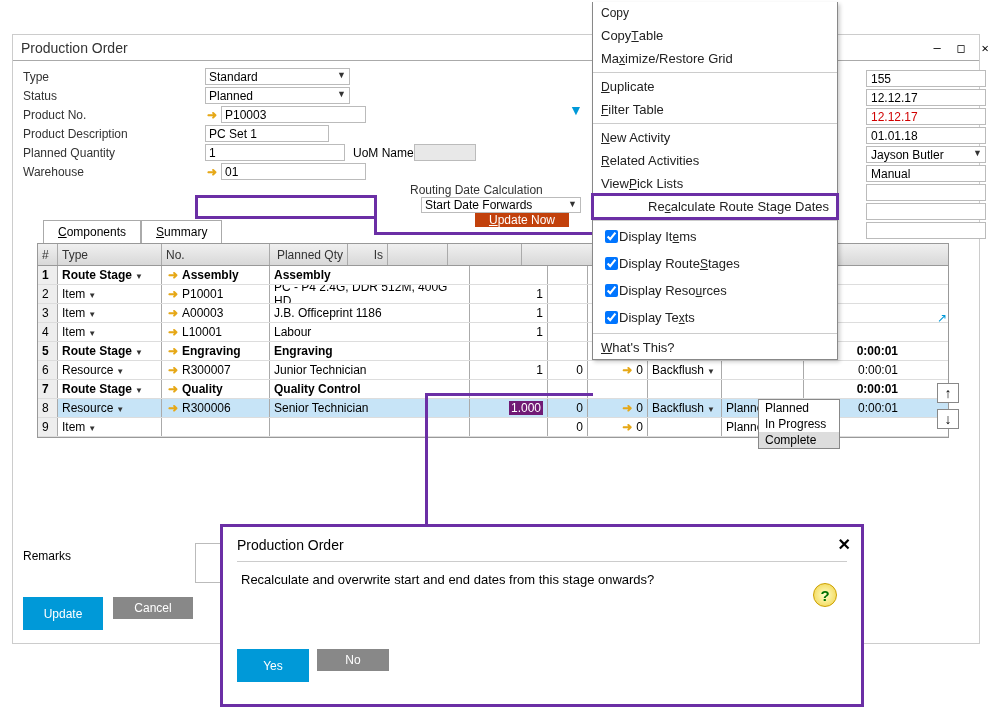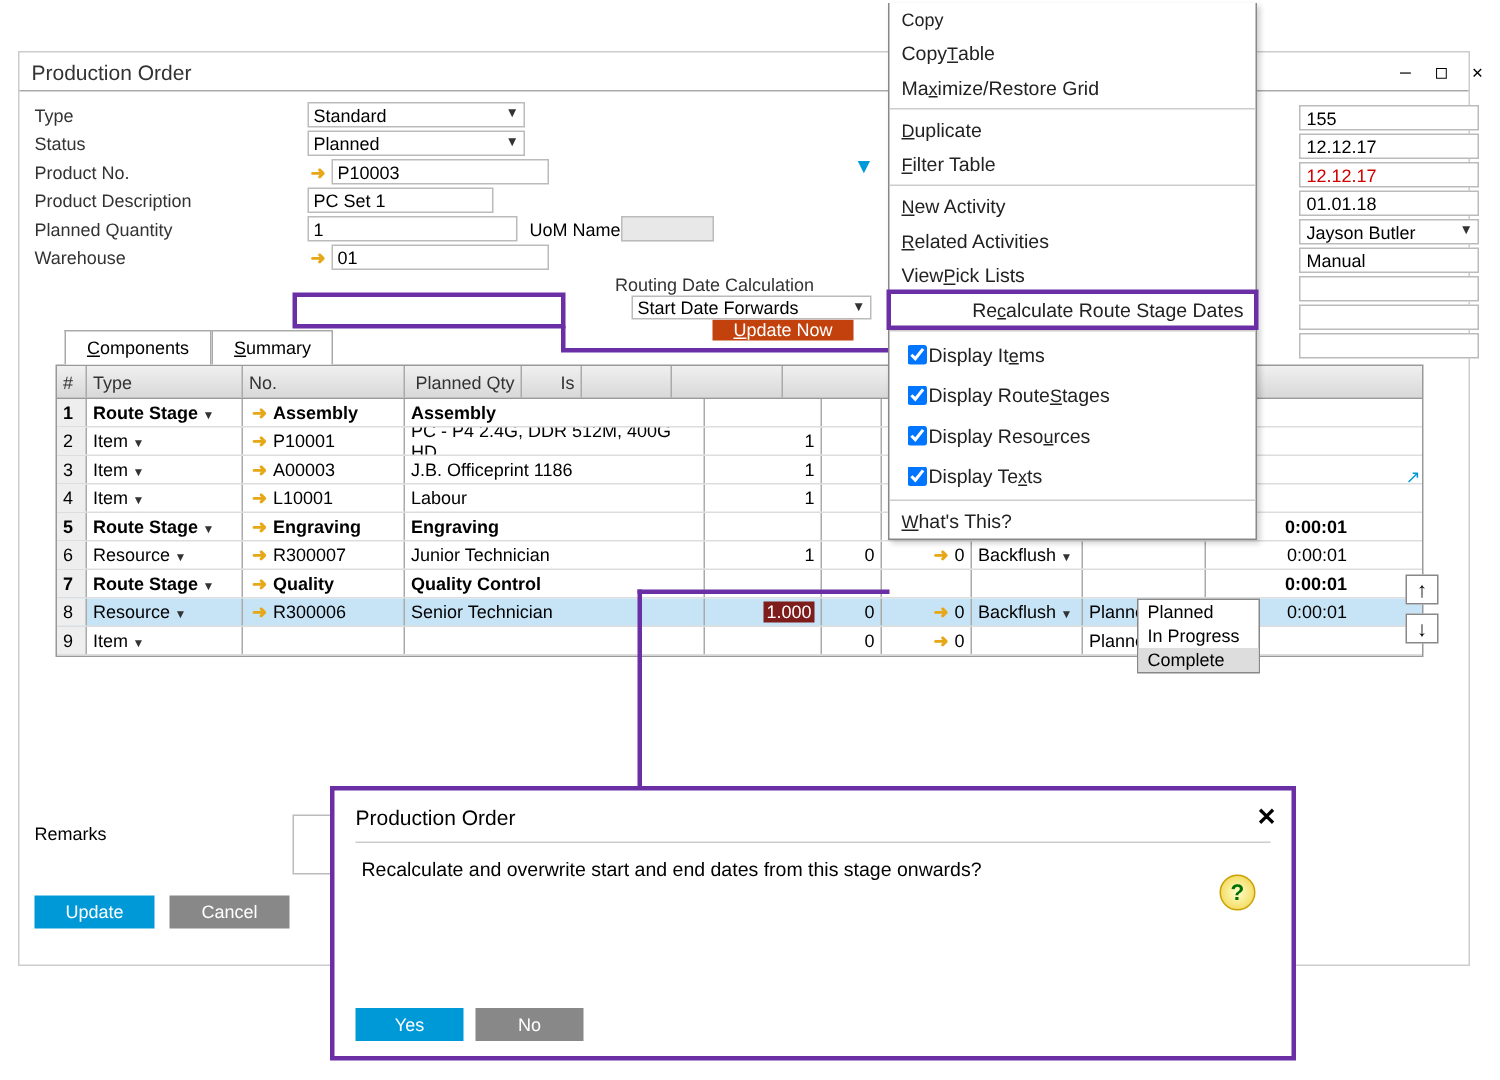--- a/index.html
+++ b/index.html
@@ -36,28 +36,28 @@
   .grow.blue { background: #c7e4f7; }
   .grow.stage { font-weight: bold; }
   .gnum { justify-content: flex-end; }
   .sel-tag::after { content: "▼"; font-size: 8px; margin-left: 3px; color: #333; }
   .link-out { position: absolute; right: 32px; font-size: 12px; color: #0099d8; }
   .move-btns { position: absolute; right: 20px; display: flex; flex-direction: column; gap: 6px; }
   .move-btn { width: 22px; height: 20px; border: 1px solid #888; background: #fff; display: flex; align-items: center; justify-content: center; font-size: 14px; }
   .status-dd { position: absolute; border: 1px solid #888; background: #fff; z-index: 30; }
   .status-dd div { padding: 1px 6px; }
   .status-dd .selh { background: #ddd; }
-  .btn-blue { background: #0099d8; color: #fff; border: none; height: 22px; width: 80px; }
+  .btn-blue { background: #0099d8; color: #fff; border: none; height: 33px; width: 80px; }
   .btn-grey { background: #888; color: #fff; border: none; height: 22px; width: 80px; }
   .dialog { position: absolute; left: 220px; top: 524px; width: 644px; height: 183px; background: #fff; border: 3px solid #6b2fa5; z-index: 60; }
   .dlg-title { padding: 10px 14px 4px; font-size: 14px; }
   .dlg-hr { border-top: 1px solid #ccc; margin: 4px 14px 10px; }
   .dlg-text { padding: 0 18px; font-size: 13px; }
   .dlg-close { position: absolute; right: 10px; top: 8px; font-size: 16px; font-weight: bold; }
-  .dlg-btns { position: absolute; bottom: 10px; left: 14px; display: flex; gap: 8px; }
+  .dlg-btns { position: absolute; bottom: 22px; left: 14px; display: flex; gap: 8px; }
   .qmark { position: absolute; right: 24px; top: 56px; width: 24px; height: 24px; border-radius: 50%; background: radial-gradient(#ffffcc,#f0d040); border: 1px solid #cca000; display: flex; align-items: center; justify-content: center; font-weight: bold; color: #007000; font-size: 15px; }
   .purple-line { position: absolute; background: #6b2fa5; }
   .c-n{width:20px;} .c-type{width:104px;} .c-no{width:108px;} .c-desc{width:200px;} .c-pq{width:78px;} .c-is{width:40px;} .c-add{width:60px;} .c-iss{width:74px;} .c-st{width:82px;} .c-pt{width:98px;}
 </style>
 </head>
 <body>
 
 <div class="title-top-border" style="left:12px; right:auto; width:968px; top:34px;"></div>
 
 <div class="window">
@@ -240,21 +240,21 @@
           <div class="gcell c-pt gnum" style="border-right:none;">0:00:01</div>
         </div>
         <div class="grow blue">
           <div class="gcell c-n" style="background:#eee;">8</div>
           <div class="gcell c-type">
             <span class="sel-tag">Resource</span>
           </div>
           <div class="gcell c-no"><span class="arrow-gold">➜</span> R300006</div>
           <div class="gcell c-desc">Senior Technician</div>
           <div class="gcell c-pq gnum">
-            <span style="background:#7f1d1d;color:#fff;padding:0 2px;">1.000</span>
+            <span style="background:#701a75;color:#fff;padding:0 2px;">1.000</span>
           </div>
           <div class="gcell c-is gnum">0</div>
           <div class="gcell c-add gnum"><span class="arrow-gold">➜</span> 0</div>
           <div class="gcell c-iss">
             <span class="sel-tag">Backflush</span>
           </div>
           <div class="gcell c-st">
             <span class="sel-tag">Planned</span>
           </div>
           <div class="gcell c-pt gnum" style="border-right:none;">0:00:01</div>

